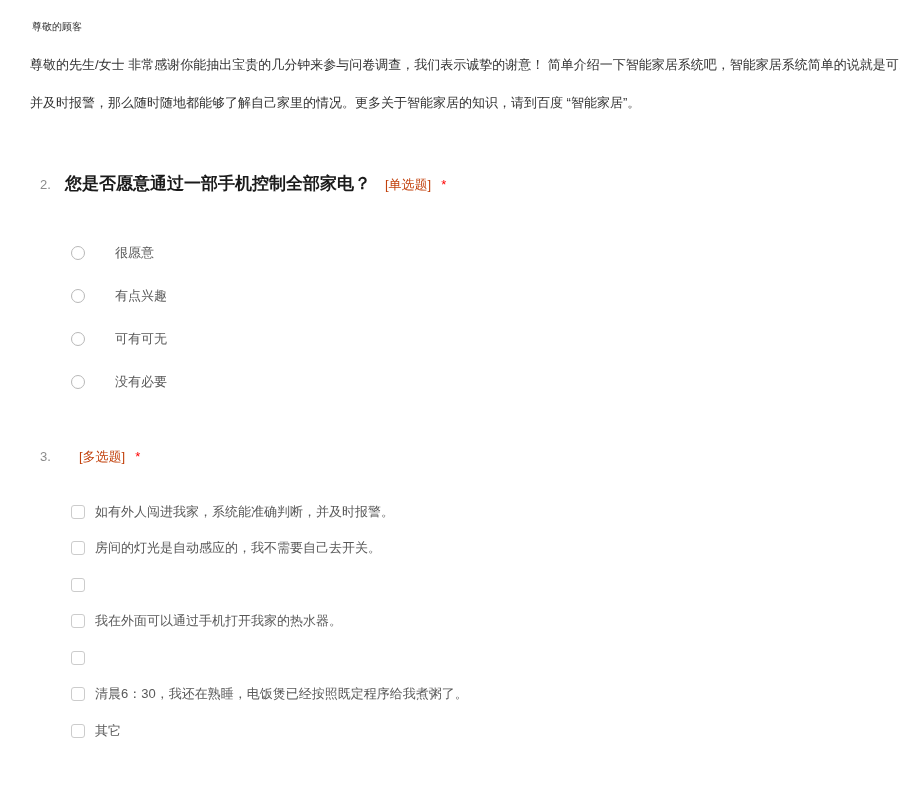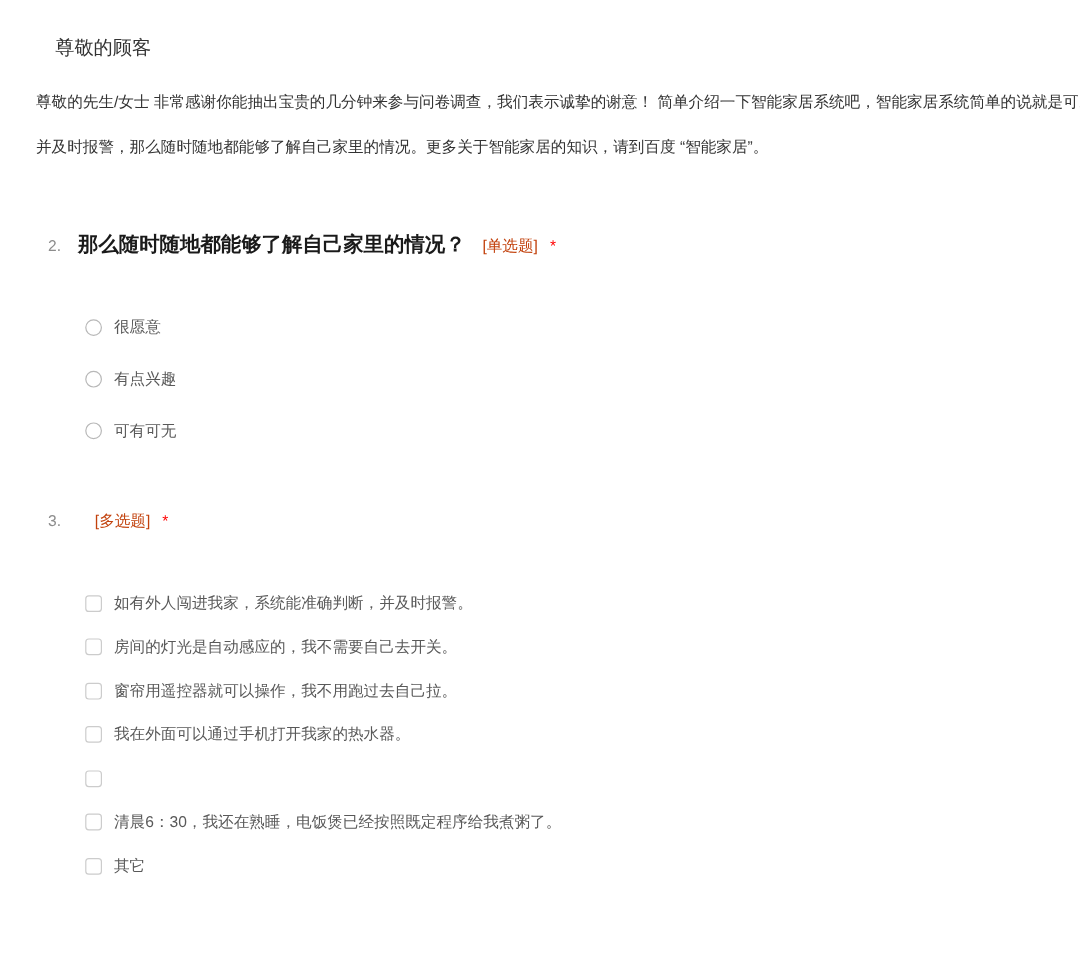--- a/index.html
+++ b/index.html
@@ -12,23 +12,23 @@
     height: 800px;
     overflow: hidden;
     font-family: "Liberation Sans", "DejaVu Sans", sans-serif;
   }
   .page {
     width: 900px;
     min-height: 800px;
     background: #ffffff;
   }
   .survey-title {
-    margin: 16px;
+    margin: 2px;
     padding: 16px 0 0 30px;
-    font-size: 16px;
+    font-size: 10px;
     line-height: 18px;
     font-weight: 400;
     color: #333333;
   }
   .intro {
     margin: 10px 0 0 0;
     padding-left: 30px;
     font-size: 13px;
     line-height: 38px;
     color: #333333;
@@ -62,29 +62,29 @@
     color: #c2410c;
     margin-left: 14px;
   }
   .q-required {
     font-size: 13px;
     color: #ff0000;
     margin-left: 10px;
   }
   .options { margin: 0; padding: 0; list-style: none; }
   .radio-options { margin-top: 50px; }
-  .checkbox-options { margin-top: 51px; }
+  .checkbox-options { margin-top: 37px; }
   .option-row {
     display: flex;
     align-items: center;
     height: 15px;
     padding-left: 71px;
     cursor: pointer;
   }
-  .radio-options .option-row { margin-bottom: 28px; }
+  .radio-options .option-row { margin-bottom: 28px; gap: 20px; }
   .checkbox-options .option-row { margin-bottom: 21.5px; }
   .radio-options .option-row:last-child,
   .checkbox-options .option-row:last-child { margin-bottom: 0; }
   .radio-circle {
     width: 14px;
     height: 14px;
     flex: 0 0 14px;
     border: 1px solid #b8b8b8;
     border-radius: 50%;
     background: #ffffff;
@@ -113,58 +113,61 @@
 
   <h1 class="survey-title">尊敬的顾客</h1>
 
   <div class="intro">
     <div class="intro-line">尊敬的先生/女士 非常感谢你能抽出宝贵的几分钟来参与问卷调查，我们表示诚挚的谢意！ 简单介绍一下智能家居系统吧，智能家居系统简单的说就是可以通过手机</div>
     <div class="intro-line">并及时报警，那么随时随地都能够了解自己家里的情况。更多关于智能家居的知识，请到百度 “智能家居”。</div>
   </div>
 
   <div class="question-heading q2-heading">
     <span class="q-number">2.</span>
-    <span class="q-title">那么随时随地都能够了解自己家里的情况？</span>
+    <span class="q-title">您是否愿意通过一部手机控制全部家电？</span>
     <span class="q-type-tag">[单选题]</span>
     <span class="q-required">*</span>
   </div>
 
   <ul class="options radio-options">
     <li class="option-row">
       <span class="radio-circle"></span>
       <span class="option-label">很愿意</span>
     </li>
     <li class="option-row">
       <span class="radio-circle"></span>
       <span class="option-label">有点兴趣</span>
     </li>
     <li class="option-row">
       <span class="radio-circle"></span>
       <span class="option-label">可有可无</span>
+    </li>
+    <li class="option-row">
+      <span class="radio-circle"></span>
+      <span class="option-label">没有必要</span>
     </li>
   </ul>
 
   <div class="question-heading q3-heading">
     <span class="q-number">3.</span>
     <span class="q-type-tag">[多选题]</span>
     <span class="q-required">*</span>
   </div>
 
   <ul class="options checkbox-options">
     <li class="option-row">
       <span class="checkbox-square"></span>
       <span class="option-label">如有外人闯进我家，系统能准确判断，并及时报警。</span>
     </li>
     <li class="option-row">
       <span class="checkbox-square"></span>
       <span class="option-label">房间的灯光是自动感应的，我不需要自己去开关。</span>
     </li>
     <li class="option-row">
       <span class="checkbox-square"></span>
-      <span class="option-label">窗帘用遥控器就可以操作，我不用跑过去自己拉。</span>
     </li>
     <li class="option-row">
       <span class="checkbox-square"></span>
       <span class="option-label">我在外面可以通过手机打开我家的热水器。</span>
     </li>
     <li class="option-row">
       <span class="checkbox-square"></span>
     </li>
     <li class="option-row">
       <span class="checkbox-square"></span>

